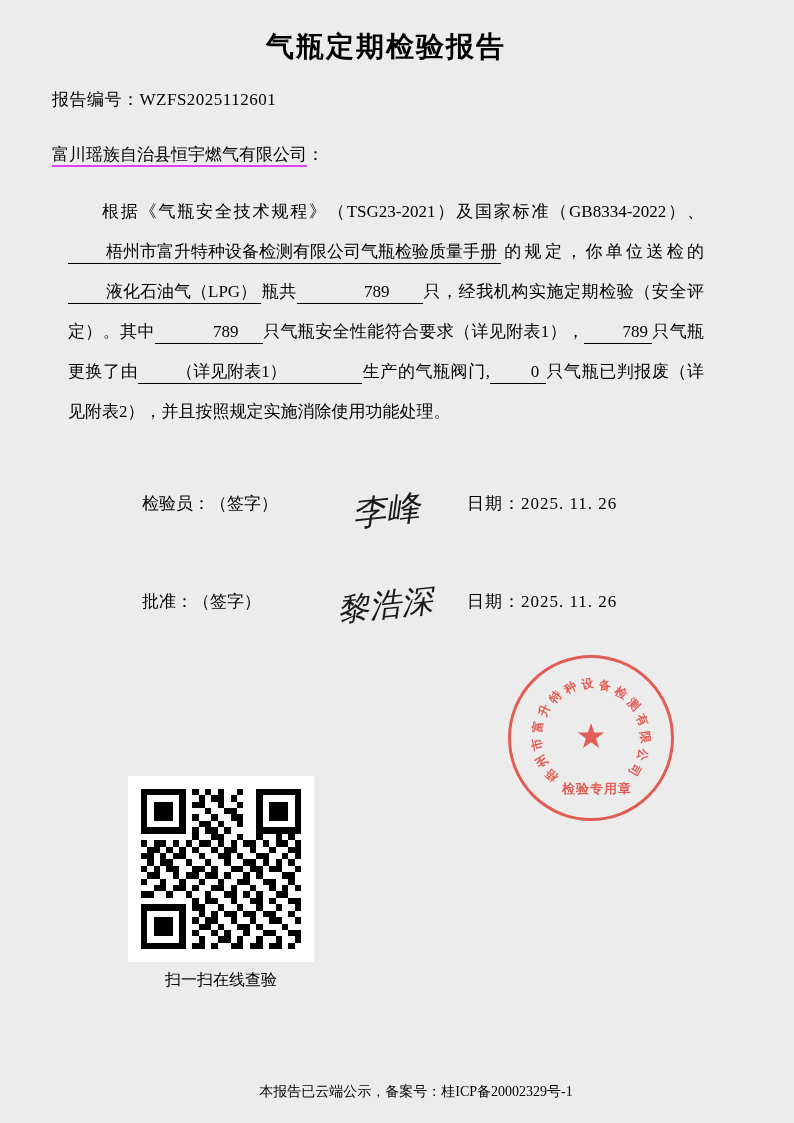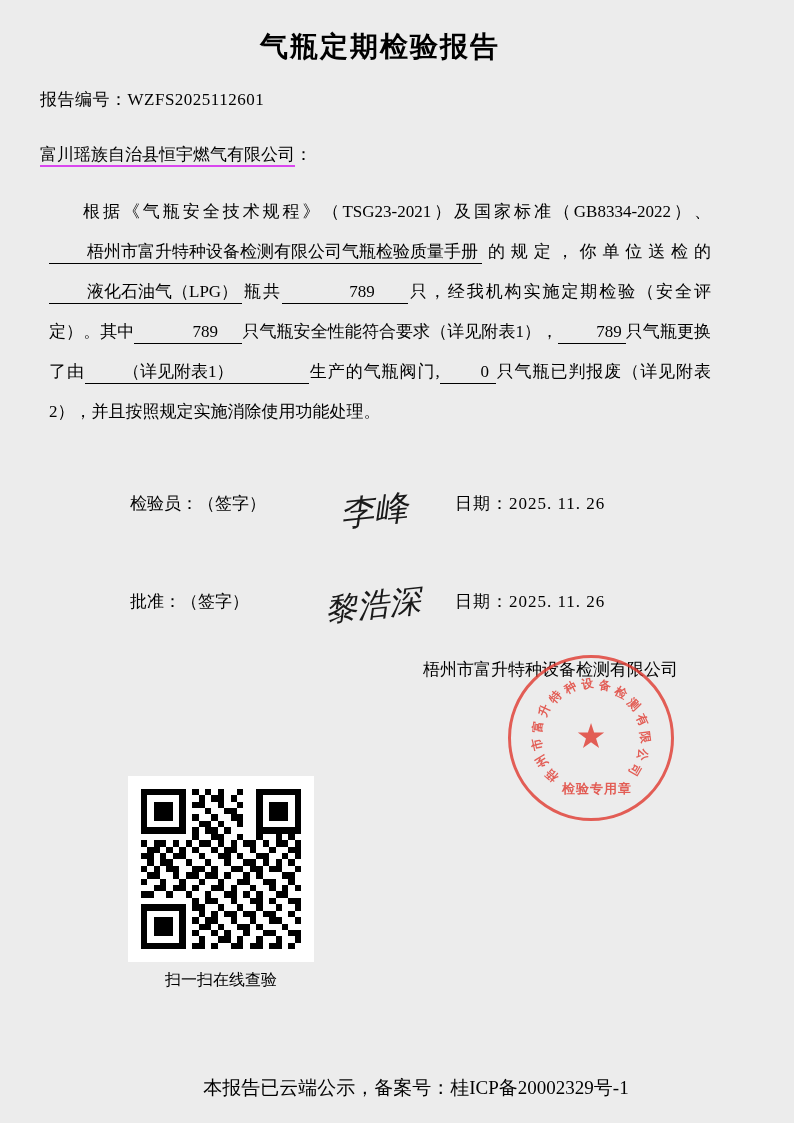--- a/index.html
+++ b/index.html
@@ -13,21 +13,21 @@
     font-family: "Liberation Serif", "DejaVu Serif", serif;
     color: #000;
     position: relative;
     overflow: hidden;
   }
   .page {
     position: relative;
     width: 760px;
     height: 1123px;
     box-sizing: border-box;
-    padding: 18px 40px 0 40px;
+    padding: 18px 40px 0 52px;
   }
   .doc-title {
     text-align: center;
     font-size: 28px;
     font-weight: bold;
     letter-spacing: 2px;
     margin: 10px 0 0 0;
     font-family: "Liberation Sans", sans-serif;
   }
   .report-no {
@@ -46,21 +46,21 @@
     border-bottom: 2px solid #d946ef;
     padding-bottom: 1px;
   }
   .body-text {
     margin-top: 26px;
     font-size: 17px;
     line-height: 40px;
     text-align: justify;
   }
   .body-text p {
-    margin: 9px;
+    margin: 16px;
   }
   .indent {
     text-indent: 34px;
   }
   .fill {
     display: inline-block;
     border-bottom: 1px solid #000;
     text-align: center;
     padding: 0 4px;
     line-height: 22px;
@@ -178,21 +178,21 @@
   .qr-caption {
     margin-top: 8px;
     font-size: 16px;
   }
   .footer {
     position: absolute;
     left: 0;
     right: 8px;
     bottom: 22px;
     text-align: center;
-    font-size: 19px;
+    font-size: 14px;
     padding-left: 80px;
   }
 </style>
 </head>
 <body>
 
 <div class="page">
 
   <div class="doc-title">气瓶定期检验报告</div>
 
@@ -217,21 +217,20 @@
       <span class="sign-date"><span>日期：</span><span>2025. 11. 26</span></span>
     </div>
     <div class="sign-row approve-row">
       <span class="sign-label">批准：（签字）</span>
       <span class="signature sig2">黎浩深</span>
       <span class="sign-date"><span>日期：</span><span>2025. 11. 26</span></span>
     </div>
   </div>
 
   <div class="company-block">
-    <div>梧州市富升特种设备检测有限公司</div>
   </div>
 
   <div class="stamp">
     <div class="star">★</div>
     <div class="ring-text" id="stamp-ring">
         <span style="transform: rotate(-230deg) translate(62px) rotate(90deg);">梧</span>
         <span style="transform: rotate(-211.429deg) translate(62px) rotate(90deg);">州</span>
         <span style="transform: rotate(-192.857deg) translate(62px) rotate(90deg);">市</span>
         <span style="transform: rotate(-174.286deg) translate(62px) rotate(90deg);">富</span>
         <span style="transform: rotate(-155.714deg) translate(62px) rotate(90deg);">升</span>

